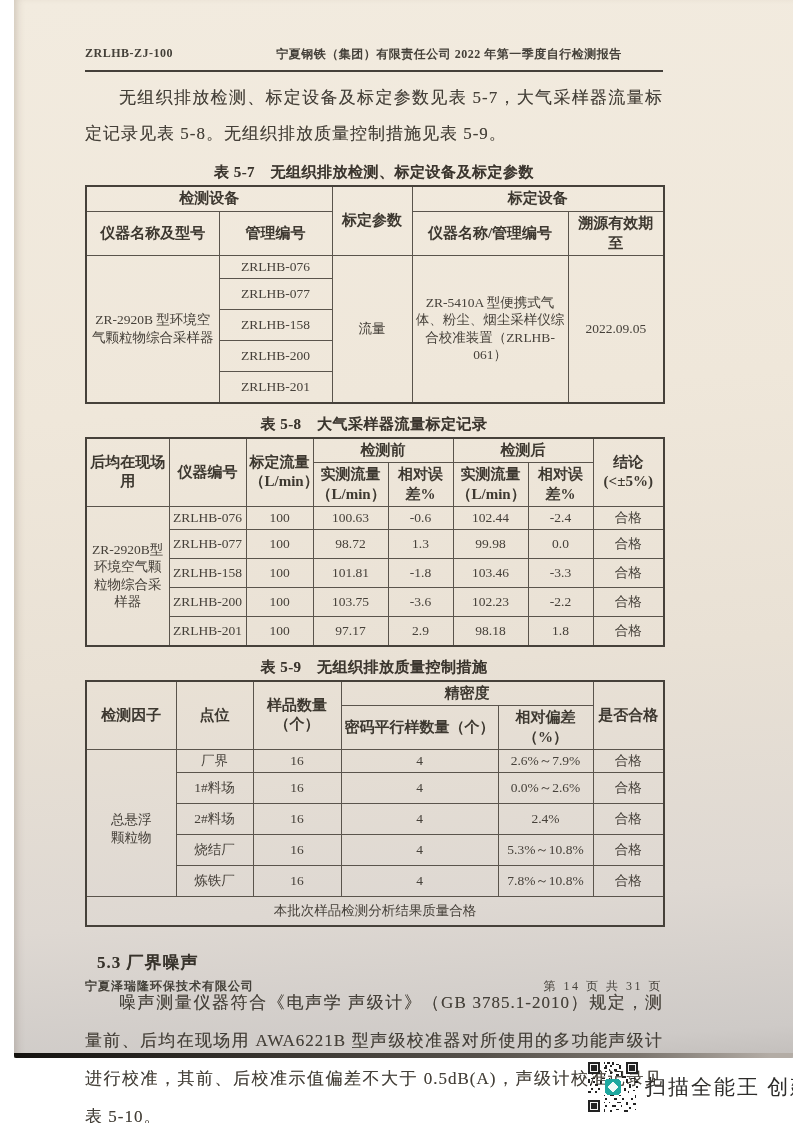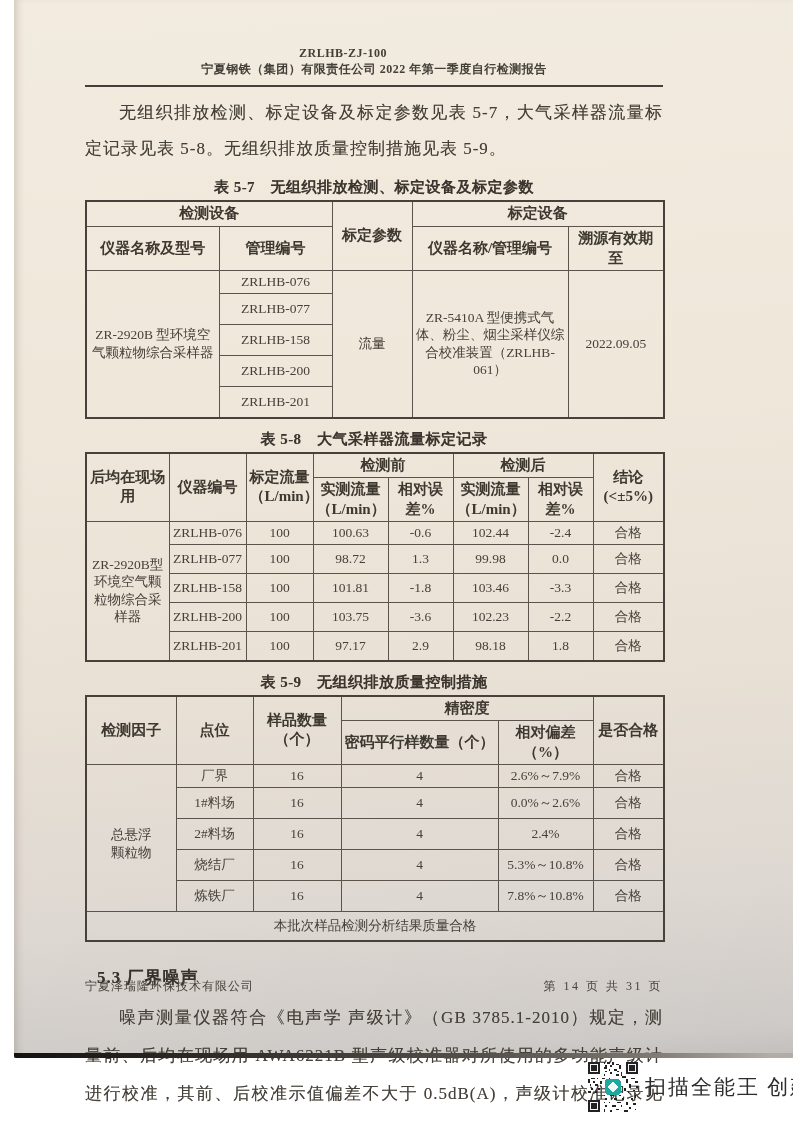--- a/index.html
+++ b/index.html
@@ -14,22 +14,22 @@
     background:linear-gradient(176deg,#f2ebdf 0%,#efe7da 38%,#e9e1d5 62%,#ded8d2 84%,#cecac7 97%,#c2bebb 100%);
     box-shadow:inset 7px 0 9px -5px rgba(90,75,60,.25);
   }
   .paper::after{
     content:"";position:absolute;left:0;right:0;bottom:0;height:5px;
     background:linear-gradient(90deg,#14120f 0%,#3a3631 35%,#55504a 60%,#7a746d 80%,#b3aca5 97%);
     border-radius:0 0 2px 2px;
   }
   .content{position:absolute;left:71px;top:0;width:578px;}
   .doc-header{
-    display:flex;align-items:center;padding-top:46px;
-    font-size:12px;letter-spacing:.5px;flex-direction:column;
+    display:flex;align-items:flex-start;padding-top:46px;
+    font-size:12px;letter-spacing:.5px;
   }
   .doc-code{font-weight:bold;width:150px;flex:none;}
   .doc-title{flex:1;text-align:center;font-weight:600;}
   .header-rule{border-bottom:2px solid #45403a;margin-top:7px;}
   p.body-text{
     margin:8px 0 0 0;font-size:17px;line-height:36px;letter-spacing:1px;
     text-align:justify;text-indent:2em;
     text-shadow:0 0 .5px rgba(70,58,45,.45);
   }
   .table-title{
@@ -51,21 +51,21 @@
   .w3{display:inline-block;width:3.2em;margin-top:12px;}
   .sec-heading{
     margin:24px 0 0 12px;font-size:17px;font-weight:bold;letter-spacing:1px;
     color:#36322b;text-shadow:0 0 .5px rgba(70,58,45,.4);
   }
   .page-footer{
     position:absolute;left:71px;top:978px;width:578px;
     display:flex;justify-content:space-between;align-items:center;
     font-size:12px;letter-spacing:1px;
   }
-  .footer-company{font-weight:normal;}
+  .footer-company{font-weight:bold;}
   .footer-page{letter-spacing:2.5px;}
   .scan-mark{
     position:absolute;left:588px;top:1062px;display:flex;align-items:center;gap:7px;
   }
   .qr{width:50px;height:50px;flex:none;}
   .scan-text{font-size:21px;color:#2e2d2b;letter-spacing:2px;white-space:pre;}
 </style>
 </head>
 <body>
 

